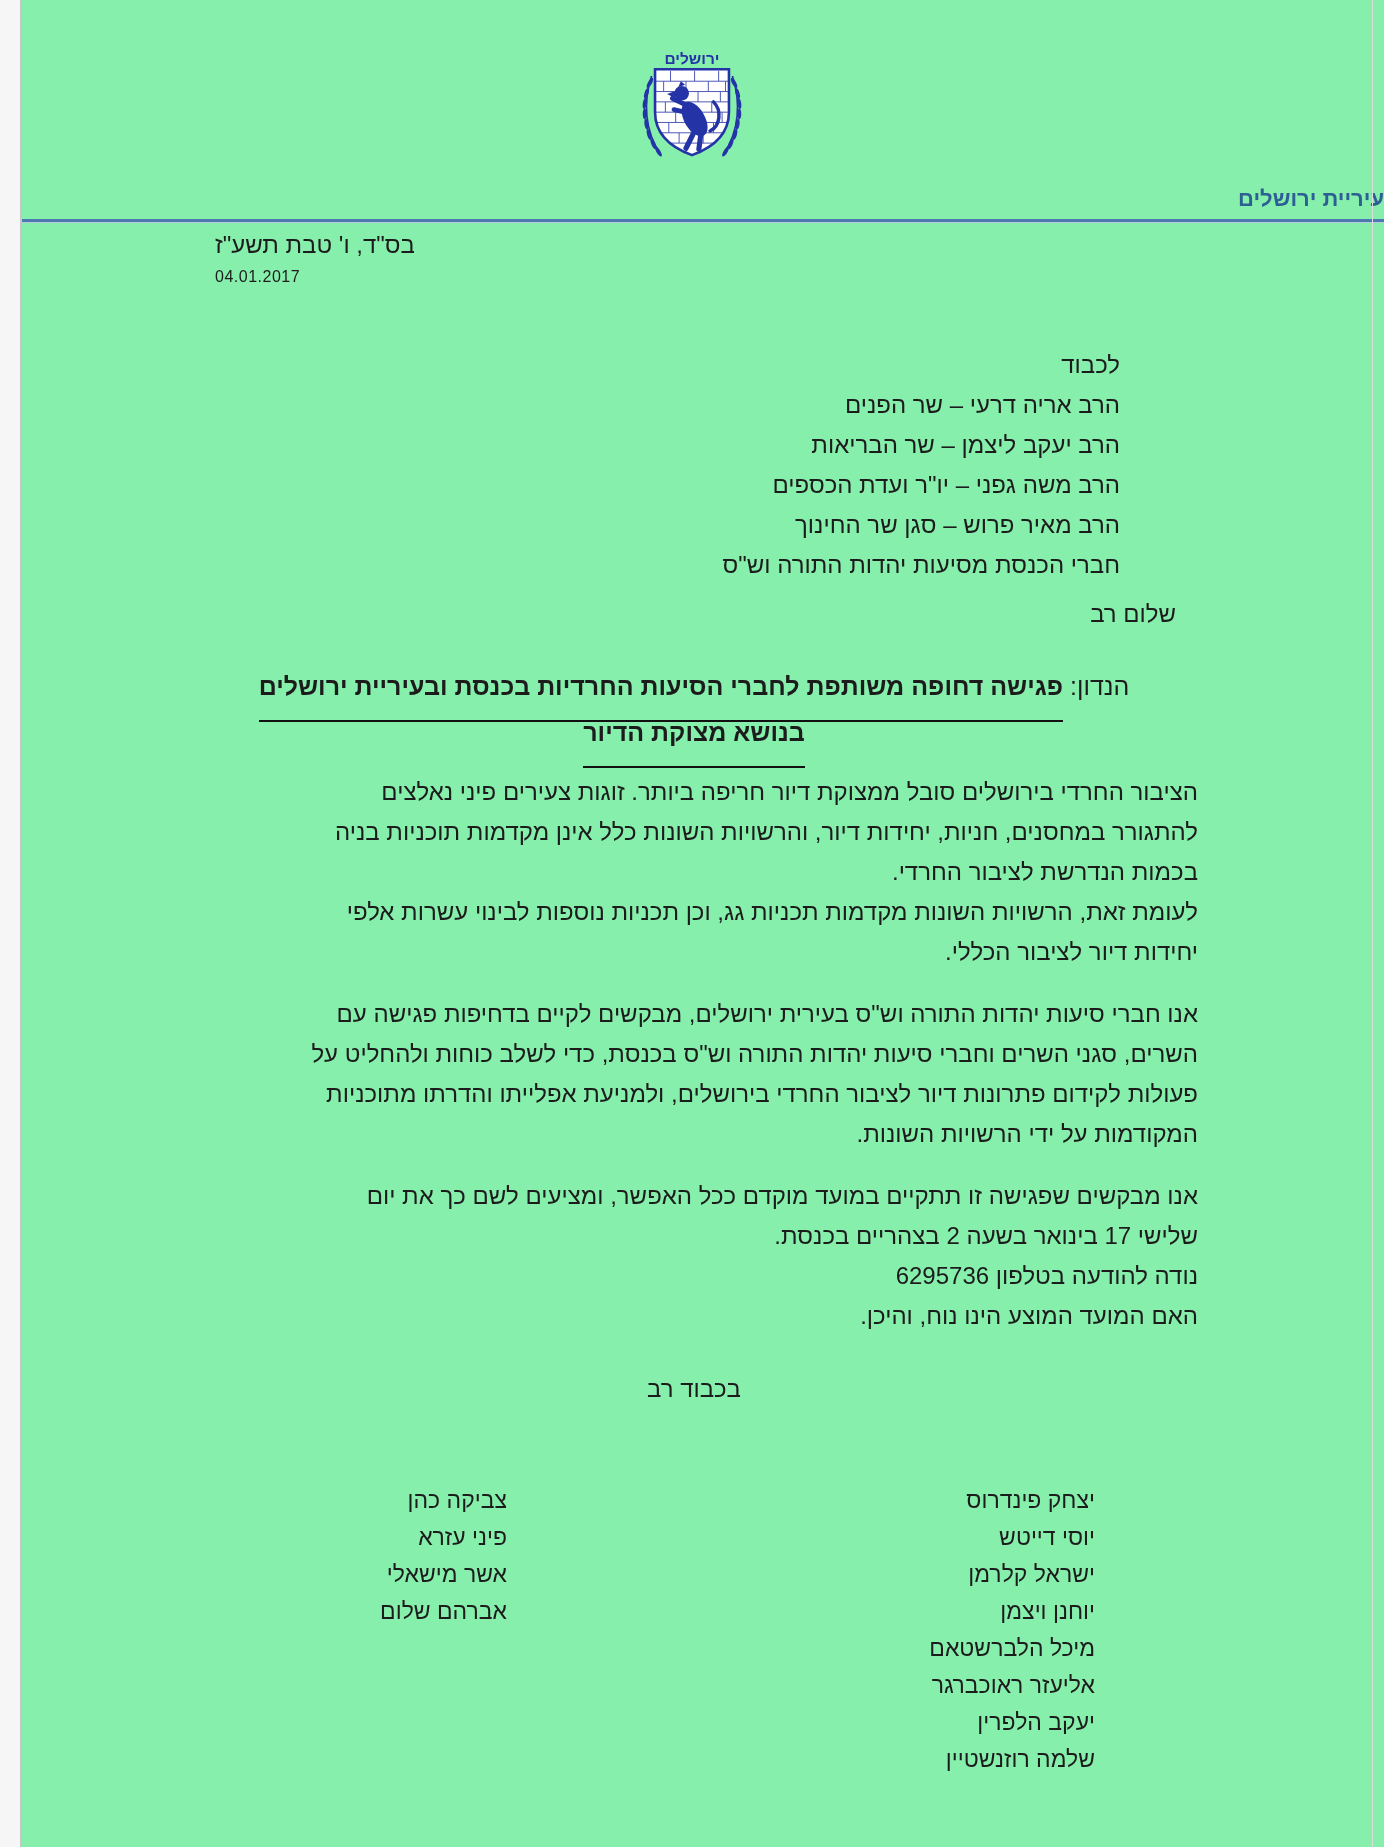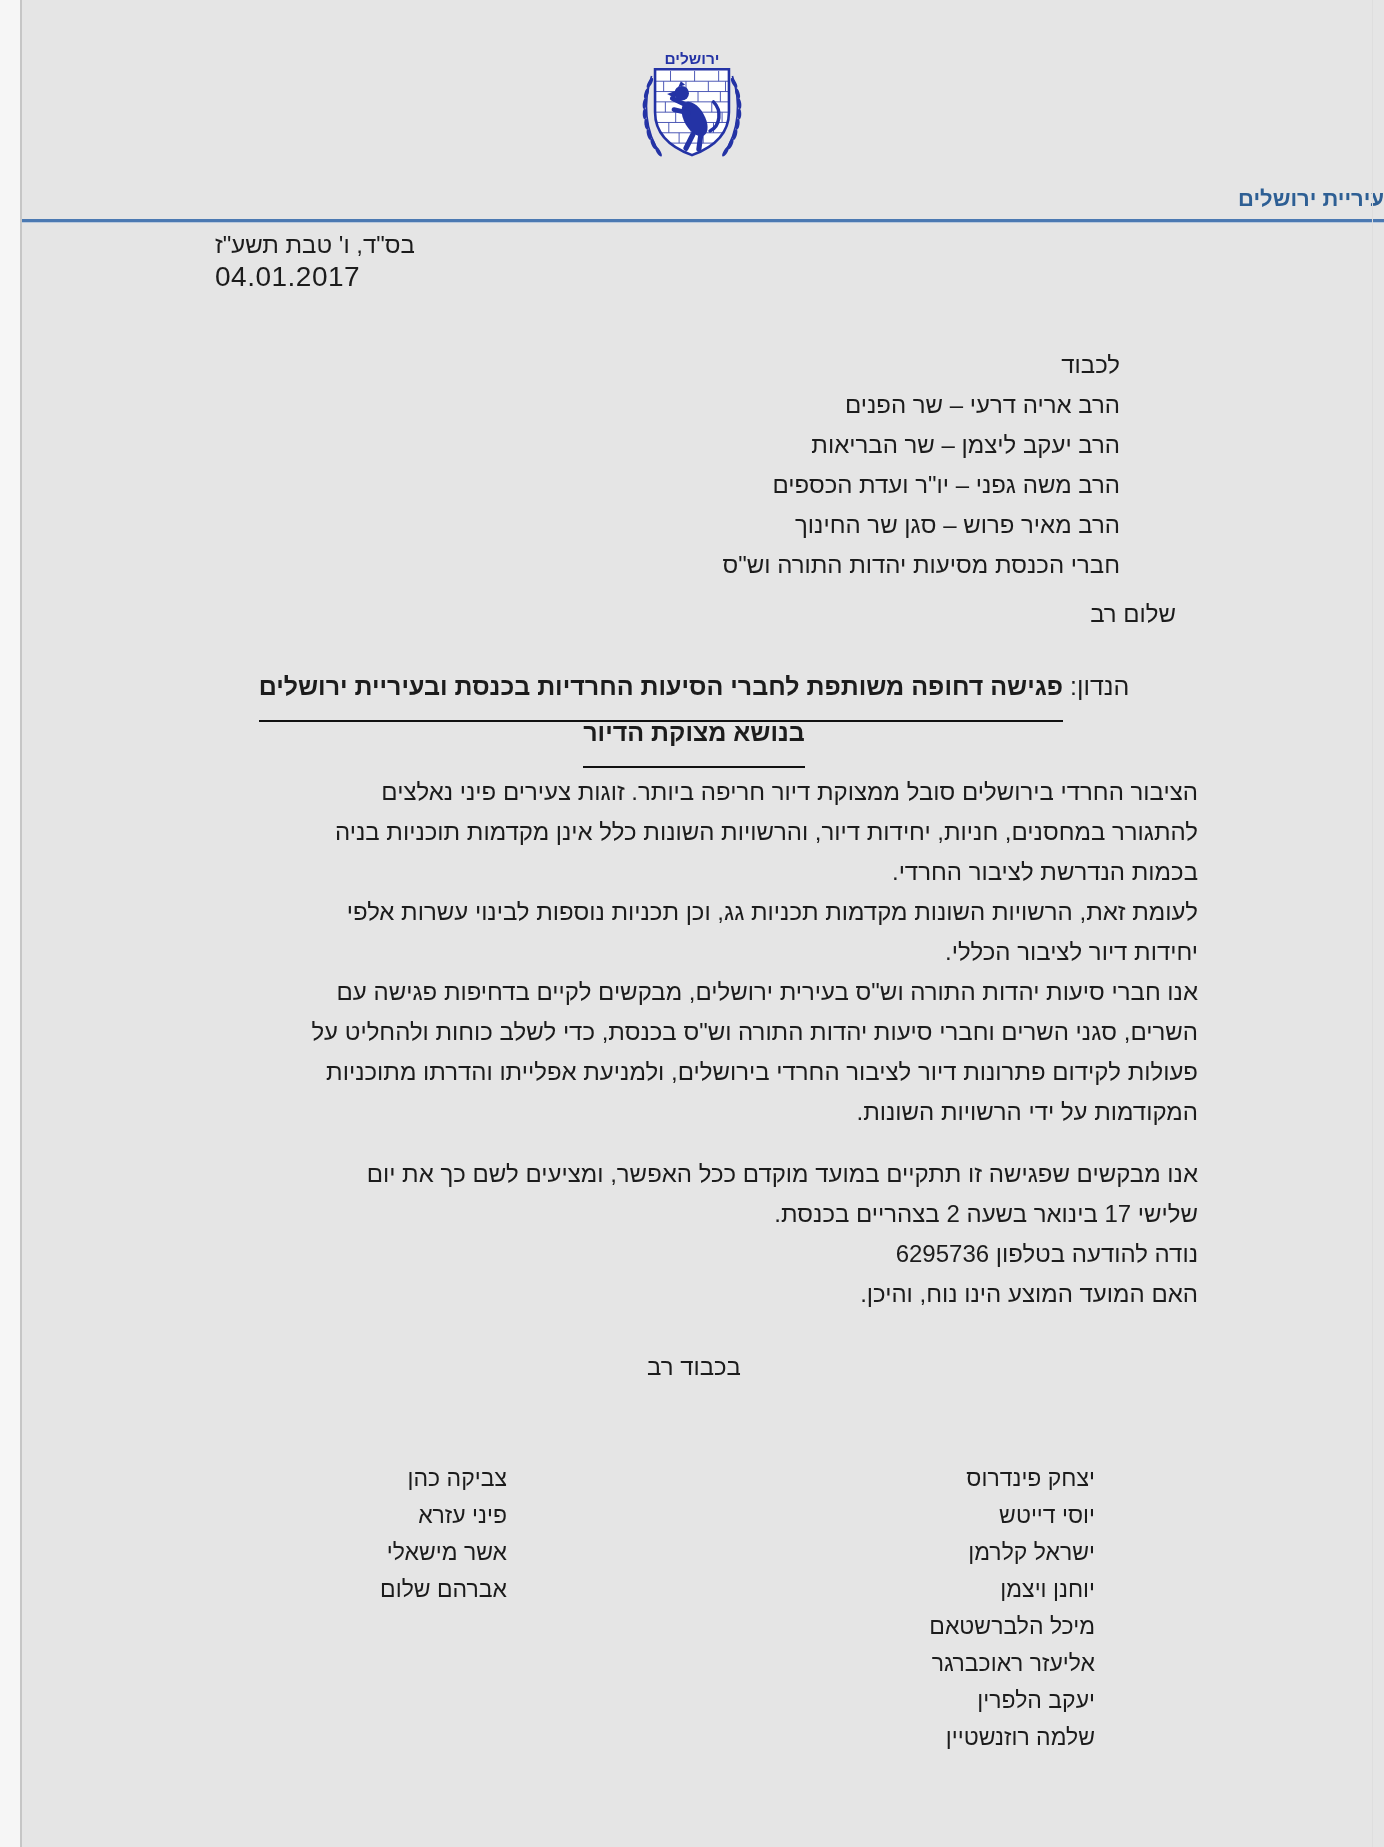--- a/index.html
+++ b/index.html
@@ -1,19 +1,19 @@
 <!DOCTYPE html>
 <html lang="he" dir="rtl"><head>
 <meta charset="utf-8">
 <style>
   html,body { margin:0; padding:0; background:#ffffff; }
   .page {
     position:relative;
     width:1384px; height:1847px;
-    background:#e5e5e5;
+    background:#86efac;
     overflow:hidden;
     direction:rtl;
     font-family:"Liberation Sans","DejaVu Sans",sans-serif;
     color:#1c1c1c;
   }
   
   .edge-left-strip {
     position:absolute; left:0; top:0; width:20px; height:100%;
     background:#f6f6f6; border-right:2px solid #c6c6c6;
   }
@@ -26,32 +26,32 @@
   .logo-wrap { width:112px; margin:0 auto 26px; }
   .logo-wrap svg { display:block; width:112px; height:110px; }
   .letterhead-text { text-align:right; padding-left:544px; direction:rtl; }
   .org-name  { font-size:22px; font-weight:bold; color:#2e5f94; line-height:22px; margin:16px 0 9px; }
   .dept-name { font-size:19px; font-weight:bold; color:#2e5f94; line-height:19px; margin:0 0 5px; }
   .header-rule { height:3px; background:#4b79b2; border-bottom:1px solid #b9c9dd; }
 
   .content { padding:0 186px 0 190px; font-size:24px; }
 
   .date-block { direction:rtl; text-align:left; padding-left:25px; margin-top:6px; line-height:32px; }
-  .date-block .greg { font-size:28px; letter-spacing:0.5px; }
+  .date-block .greg { font-size:16px; letter-spacing:0.5px; }
 
   .recipients { margin-top:52px; margin-left:0; margin-right:78px; line-height:40px; }
   .greeting   { margin-top:0; margin-right:22px; line-height:34px; padding-top:12px; }
 
   .subject { margin-top:32px; text-align:center; font-size:25px; line-height:46px; }
   .subject .subject-prefix { font-weight:normal; }
   .subject .u { font-weight:bold; border-bottom:2px solid #111; padding-bottom:20px; }
 
   .para { line-height:40px; }
   .para-1 { margin-top:17px; }
-  .para-2 { }
+  .para-2 { margin-top:22px; }
   .para-3 { margin-top:22px; }
 
   .closing { margin-top:36px; text-align:center; line-height:34px; }
 
   .signatures { position:relative; margin-top:76px; height:300px; font-size:23px; }
   .sig-col { position:absolute; top:0; text-align:right; line-height:37px; }
   .sig-col-right { right:103px; }
   .sig-col-left  { right:691px; }
 </style>
 </head>

